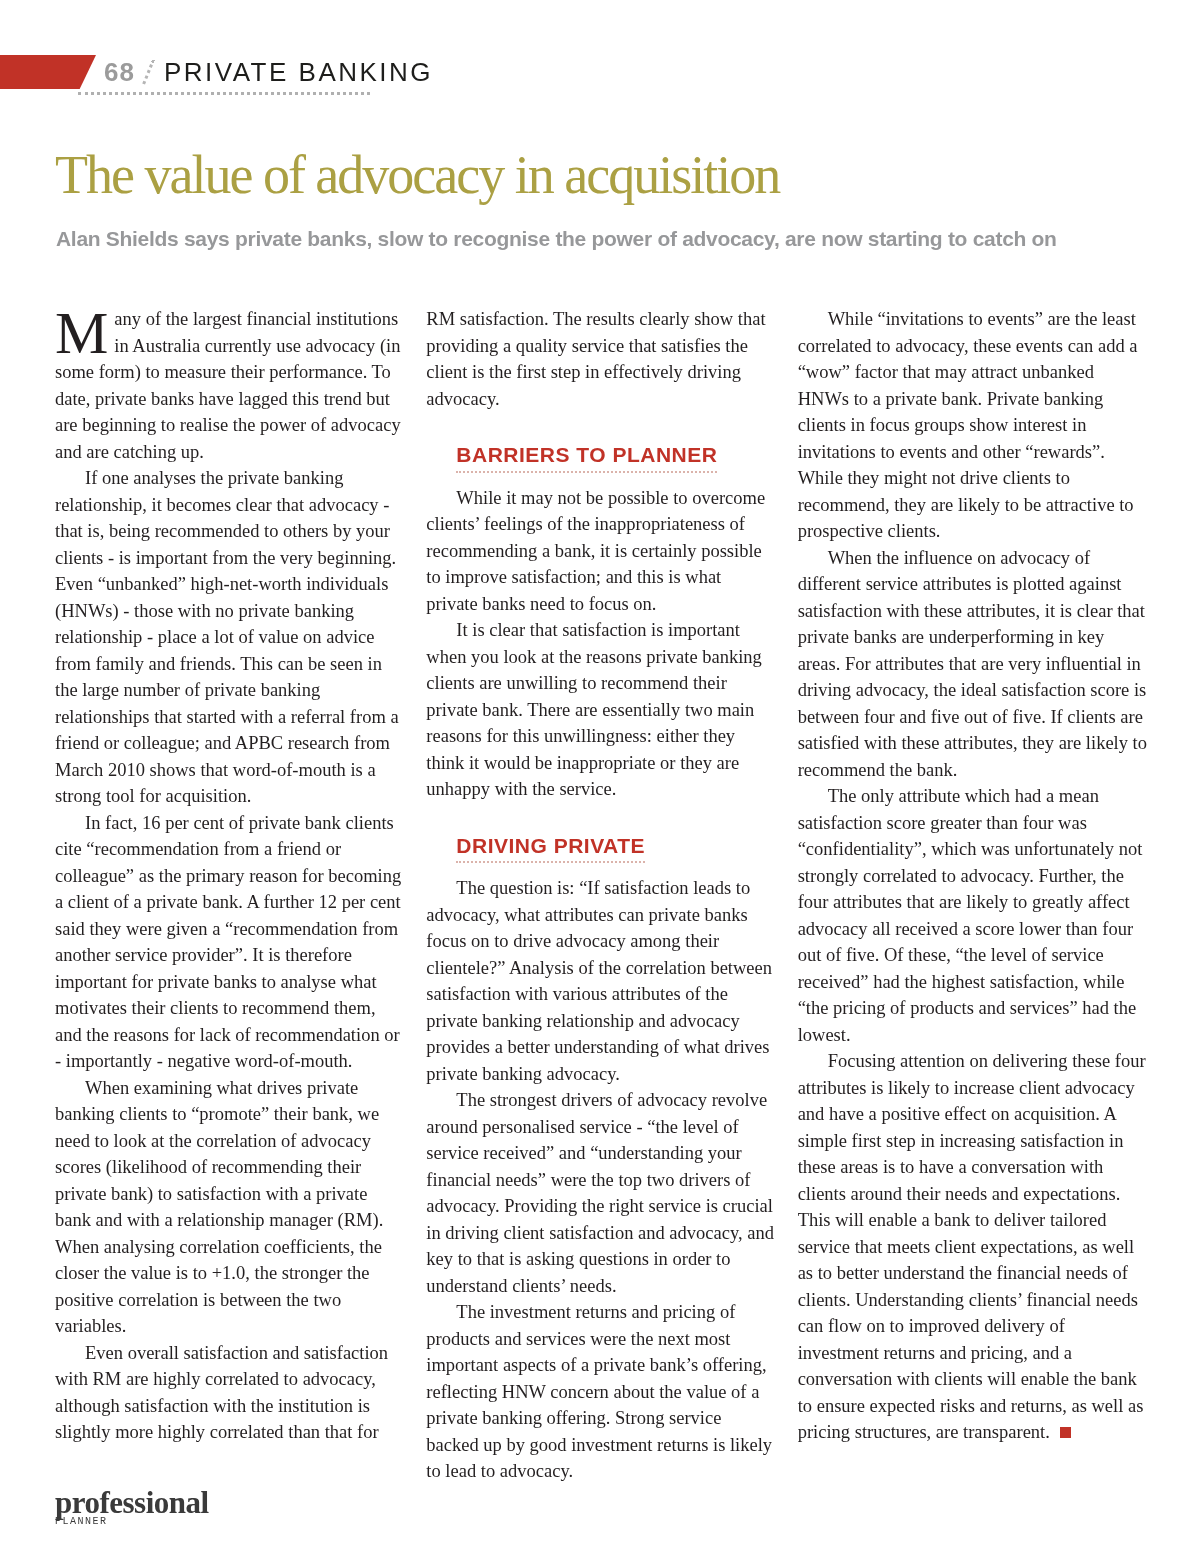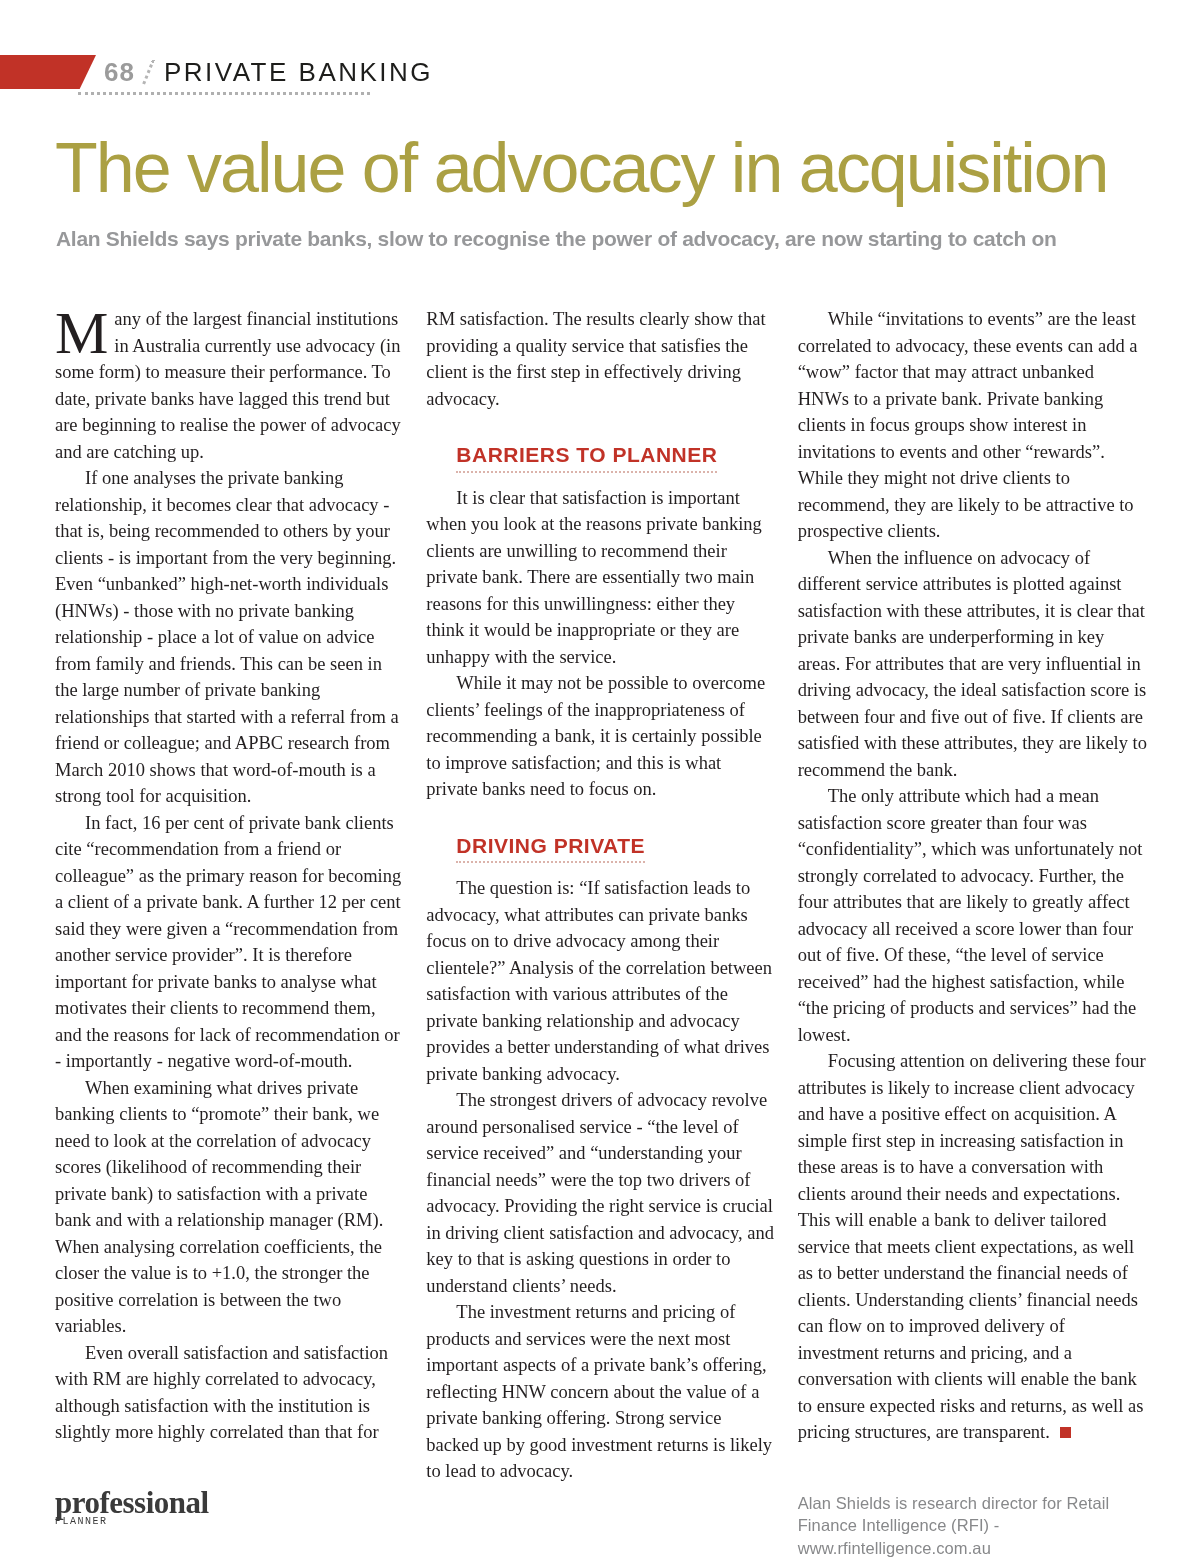--- a/index.html
+++ b/index.html
@@ -43,23 +43,23 @@
     font-family:"Liberation Sans",sans-serif;
     font-weight:normal;font-size:26px;color:#1d1d1b;
     letter-spacing:2.5px;
   }
   .kicker-dots{
     position:absolute;top:92px;left:78px;width:292px;
     border-top:3px dotted #b0b0b0;
   }
   
   .title{
-    position:absolute;top:128px;left:55px;width:1095px;
-    font-family:Liberation Sans, sans-serif;
-    font-size:70px;font-weight:normal;
+    position:absolute;top:144px;left:55px;width:1095px;
+    font-family:Liberation Serif, serif;
+    font-size:54px;font-weight:normal;
     color:var(--gold);
     letter-spacing:-2px;white-space:nowrap;
   }
   .standfirst{
     position:absolute;top:227px;left:56px;width:1090px;
     font-family:"Liberation Sans",sans-serif;
     font-weight:bold;font-size:21px;color:var(--muted);
     letter-spacing:-0.3px;
   }
   
@@ -136,32 +136,31 @@
     <div class="col">
       <p><span class="drop-cap">M</span>any of the largest financial institutions in Australia currently use advocacy (in some form) to measure their performance. To date, private banks have lagged this trend but are beginning to realise the power of advocacy and are catching up.</p>
       <p class="indent">If one analyses the private banking relationship, it becomes clear that advocacy - that is, being recommended to others by your clients - is important from the very beginning. Even “unbanked” high-net-worth individuals (HNWs) - those with no private banking relationship - place a lot of value on advice from family and friends. This can be seen in the large number of private banking relationships that started with a referral from a friend or colleague; and APBC research from March 2010 shows that word-of-mouth is a strong tool for acquisition.</p>
       <p class="indent">In fact, 16 per cent of private bank clients cite “recommendation from a friend or colleague” as the primary reason for becoming a client of a private bank. A further 12 per cent said they were given a “recommendation from another service provider”. It is therefore important for private banks to analyse what motivates their clients to recommend them, and the reasons for lack of recommendation or - importantly - negative word-of-mouth.</p>
       <p class="indent">When examining what drives private banking clients to “promote” their bank, we need to look at the correlation of advocacy scores (likelihood of recommending their private bank) to satisfaction with a private bank and with a relationship manager (RM). When analysing correlation coefficients, the closer the value is to +1.0, the stronger the positive correlation is between the two variables.</p>
       <p class="indent">Even overall satisfaction and satisfaction with RM are highly correlated to advocacy, although satisfaction with the institution is slightly more highly correlated than that for</p>
     </div>
     <div class="col">
       <p>RM satisfaction. The results clearly show that providing a quality service that satisfies the client is the first step in effectively driving advocacy.</p>
       <h2 class="section-heading">BARRIERS TO PLANNER</h2>
+      <p class="indent">While it may not be possible to overcome clients’ feelings of the inappropriateness of recommending a bank, it is certainly possible to improve satisfaction; and this is what private banks need to focus on.</p>
       <p class="indent">It is clear that satisfaction is important when you look at the reasons private banking clients are unwilling to recommend their private bank. There are essentially two main reasons for this unwillingness: either they think it would be inappropriate or they are unhappy with the service.</p>
-      <p class="indent">While it may not be possible to overcome clients’ feelings of the inappropriateness of recommending a bank, it is certainly possible to improve satisfaction; and this is what private banks need to focus on.</p>
       <h2 class="section-heading">DRIVING PRIVATE</h2>
       <p class="indent">The question is: “If satisfaction leads to advocacy, what attributes can private banks focus on to drive advocacy among their clientele?” Analysis of the correlation between satisfaction with various attributes of the private banking relationship and advocacy provides a better understanding of what drives private banking advocacy.</p>
       <p class="indent">The strongest drivers of advocacy revolve around personalised service - “the level of service received” and “understanding your financial needs” were the top two drivers of advocacy. Providing the right service is crucial in driving client satisfaction and advocacy, and key to that is asking questions in order to understand clients’ needs.</p>
       <p class="indent">The investment returns and pricing of products and services were the next most important aspects of a private bank’s offering, reflecting HNW concern about the value of a private banking offering. Strong service backed up by good investment returns is likely to lead to advocacy.</p>
     </div>
     <div class="col">
       <p class="indent">While “invitations to events” are the least correlated to advocacy, these events can add a “wow” factor that may attract unbanked HNWs to a private bank. Private banking clients in focus groups show interest in invitations to events and other “rewards”. While they might not drive clients to recommend, they are likely to be attractive to prospective clients.</p>
       <p class="indent">When the influence on advocacy of different service attributes is plotted against satisfaction with these attributes, it is clear that private banks are underperforming in key areas. For attributes that are very influential in driving advocacy, the ideal satisfaction score is between four and five out of five. If clients are satisfied with these attributes, they are likely to recommend the bank.</p>
       <p class="indent">The only attribute which had a mean satisfaction score greater than four was “confidentiality”, which was unfortunately not strongly correlated to advocacy. Further, the four attributes that are likely to greatly affect advocacy all received a score lower than four out of five. Of these, “the level of service received” had the highest satisfaction, while “the pricing of products and services” had the lowest.</p>
       <p class="indent">Focusing attention on delivering these four attributes is likely to increase client advocacy and have a positive effect on acquisition. A simple first step in increasing satisfaction in these areas is to have a conversation with clients around their needs and expectations. This will enable a bank to deliver tailored service that meets client expectations, as well as to better understand the financial needs of clients. Understanding clients’ financial needs can flow on to improved delivery of investment returns and pricing, and a conversation with clients will enable the bank to ensure expected risks and returns, as well as pricing structures, are transparent.<span class="end-mark"></span></p>
-      <div class="bio">Alan Shields is research director for Retail Finance Intelligence (RFI) - www.rfintelligence.com.au</div>
     </div>
   </div>
 
 <div class="logo">
   <div class="logo-main">professional</div>
   <div class="logo-sub">PLANNER</div>
 </div>
 
 </body></html>

